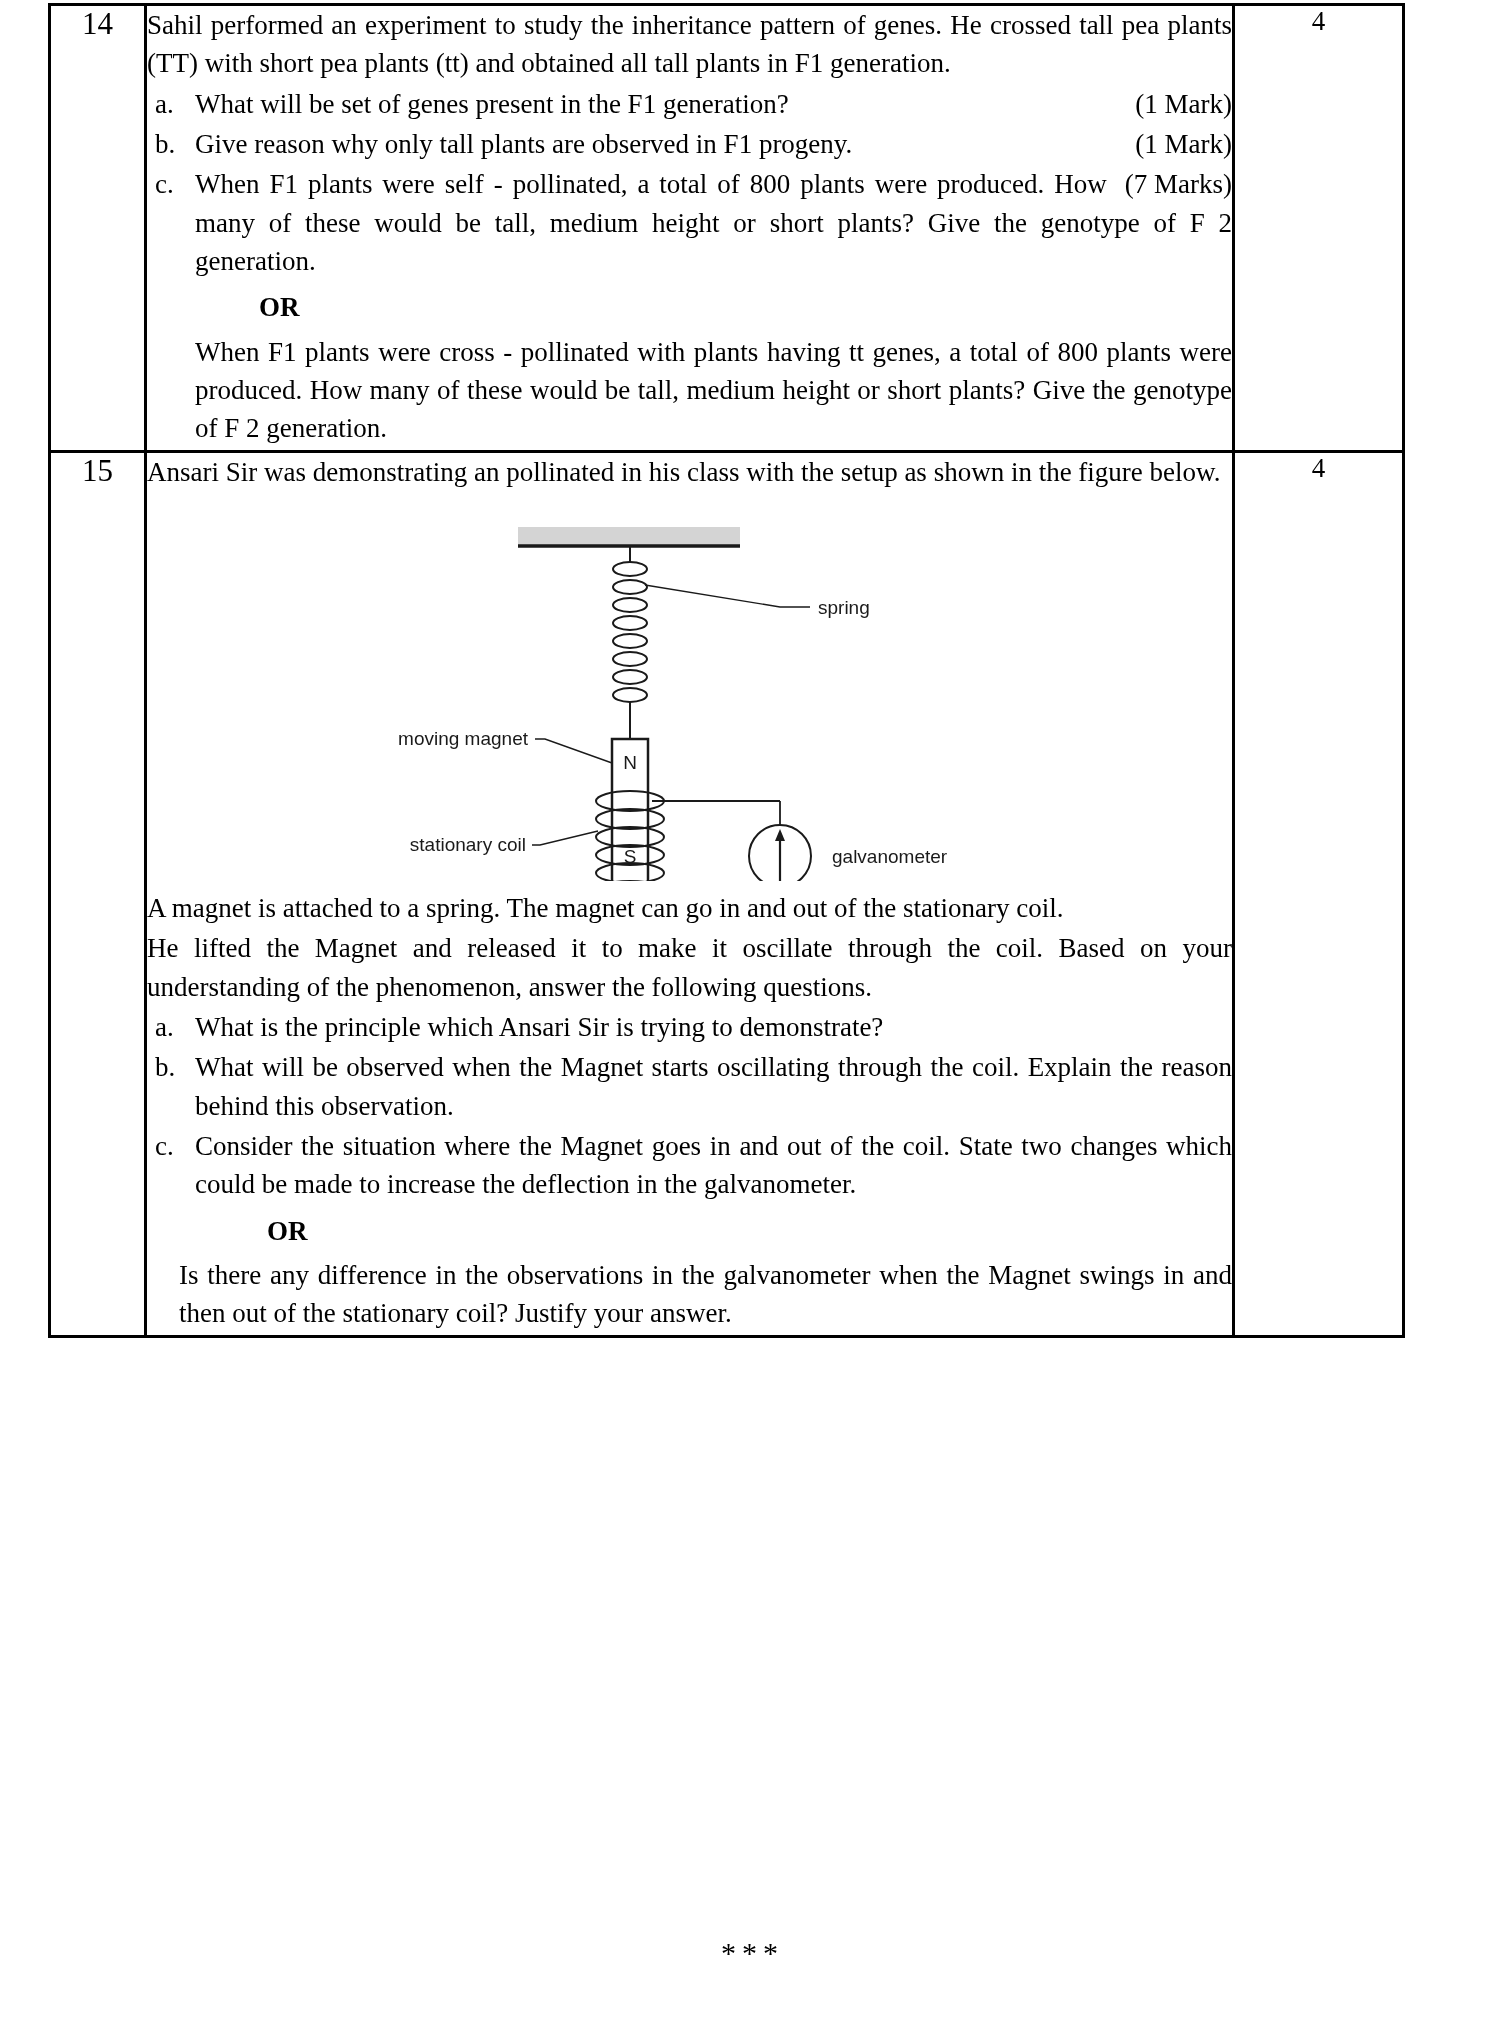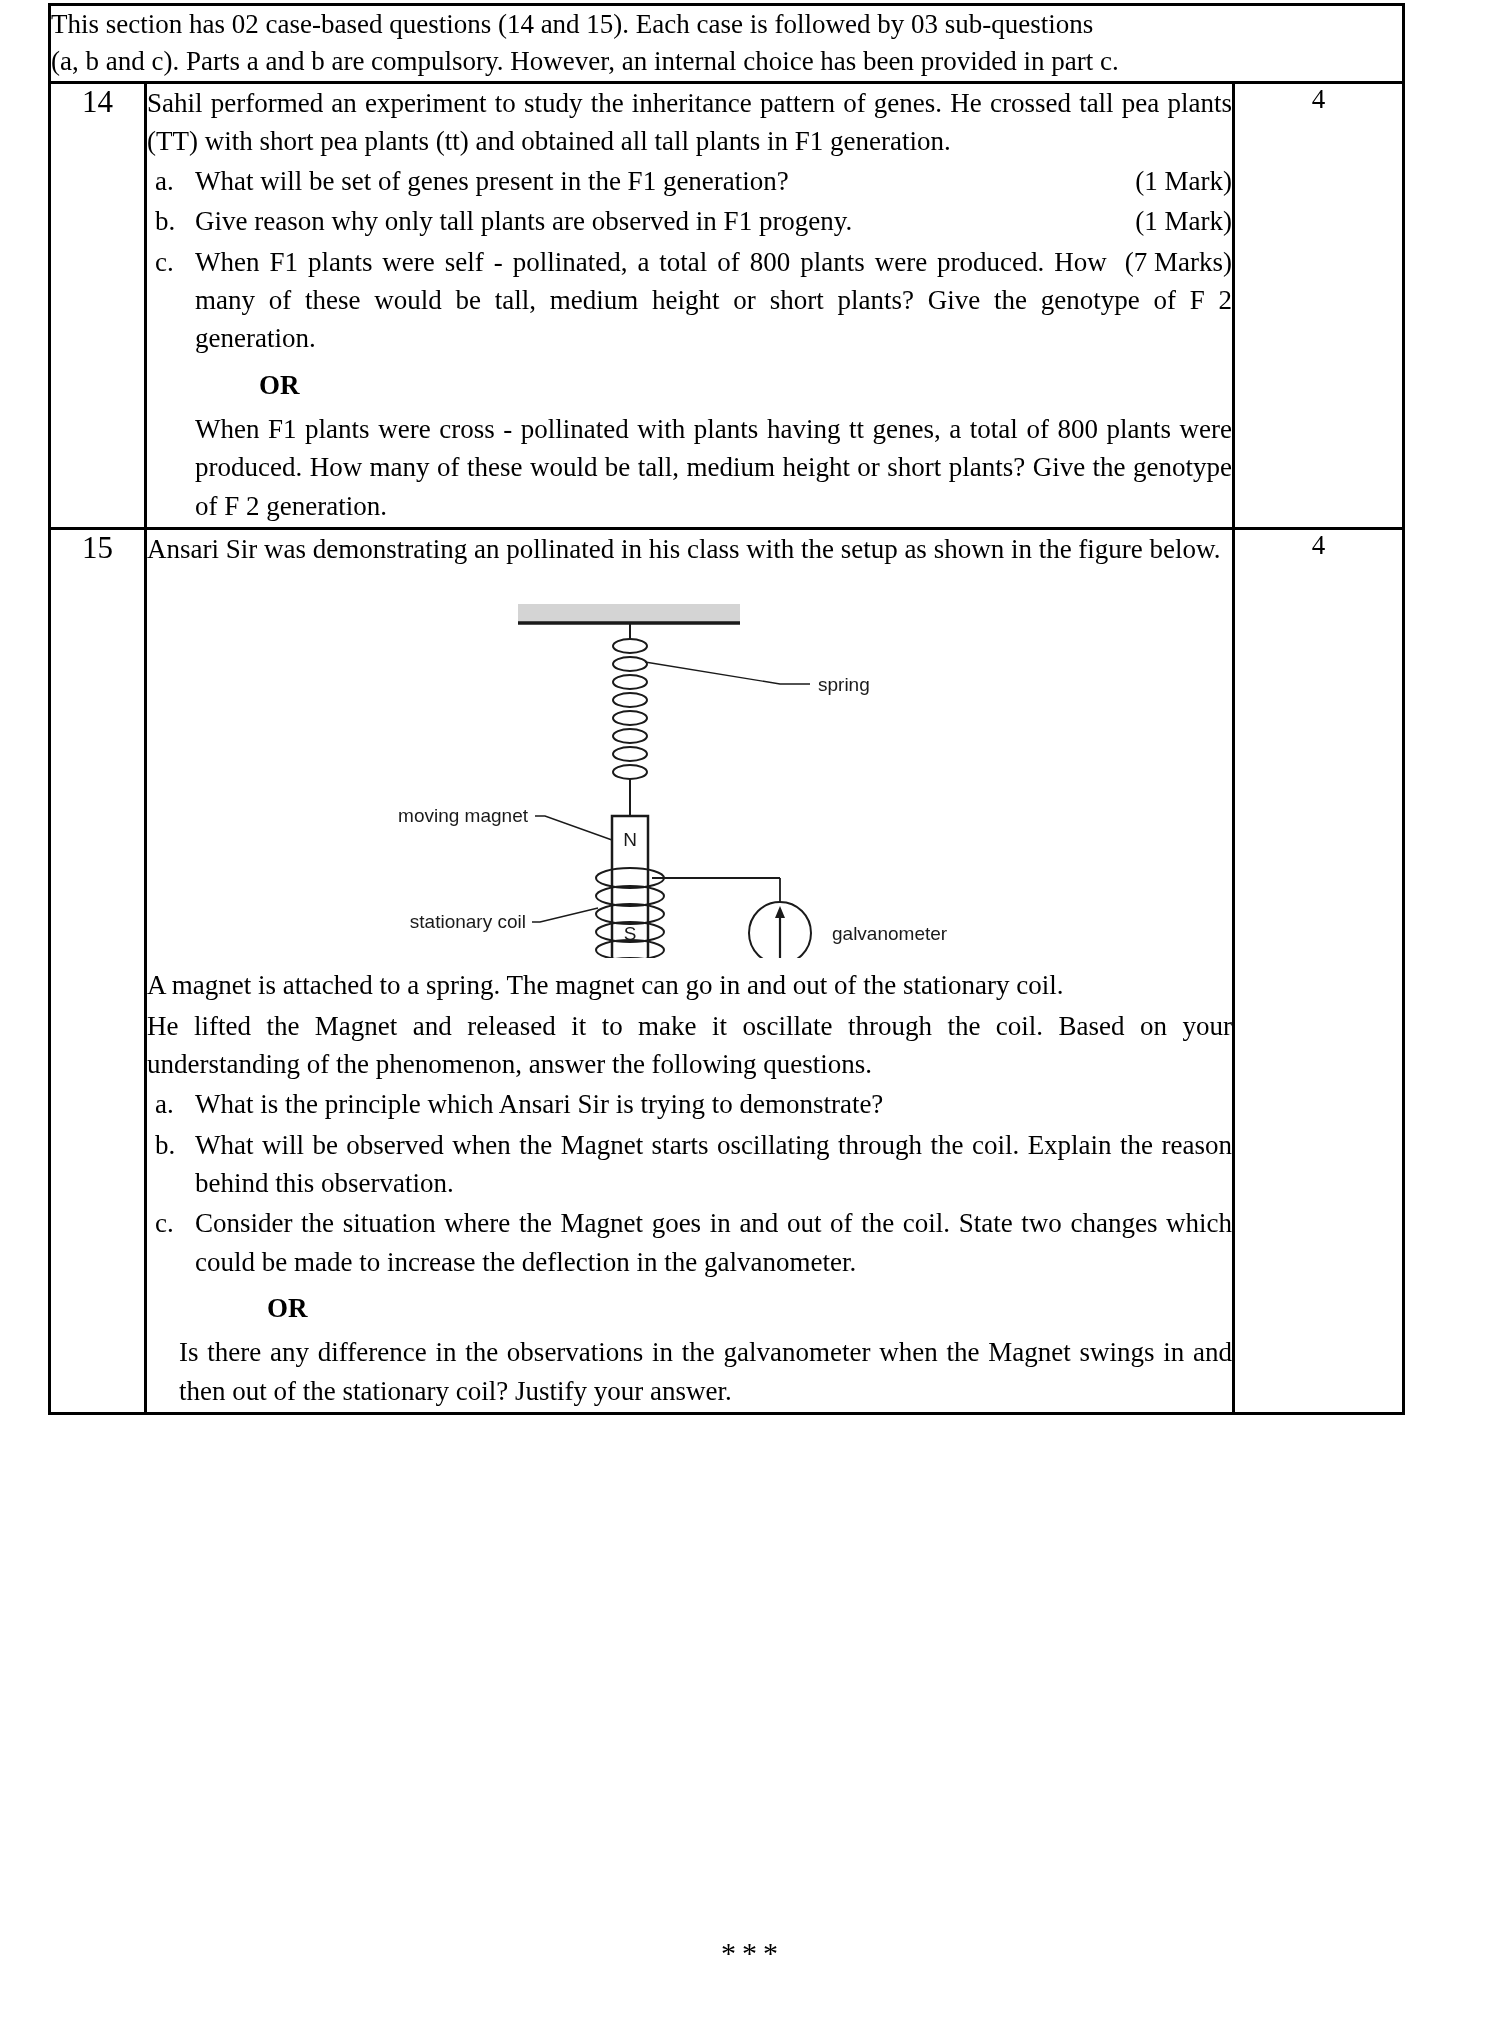--- a/index.html
+++ b/index.html
@@ -149,28 +149,20 @@
 <div class="page">
 
   <table class="doc-table">
     <colgroup>
       <col class="col-num">
       <col class="col-body">
       <col class="col-mark">
     </colgroup>
     <tbody>
 
-      <tr>
-        <td colspan="3" class="intro-cell">
-          <div class="intro-text">
-            <span>This section has 02 case-based questions (14 and 15). Each case is followed by 03 sub-questions</span>
-            <span class="l2">(a, b and c). Parts a and b are compulsory. However, an internal choice has been provided in part c.</span>
-          </div>
-        </td>
-      </tr>
 
       <tr>
         <td class="qnum">14</td>
         <td class="qbody">
 
           <p class="para">Sahil performed an experiment to study the inheritance pattern of genes. He crossed tall pea plants (TT) with short pea plants (tt) and obtained all tall plants in F1 generation.</p>
 
           <div class="subq">
             <div class="lbl">a.</div>
             <div class="txt">

